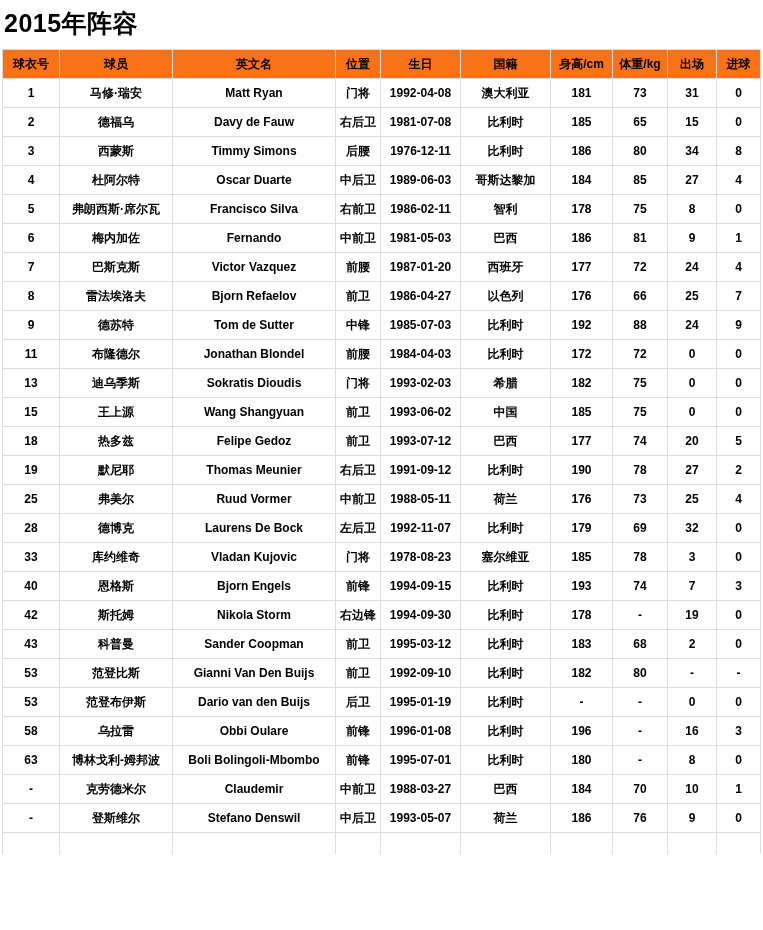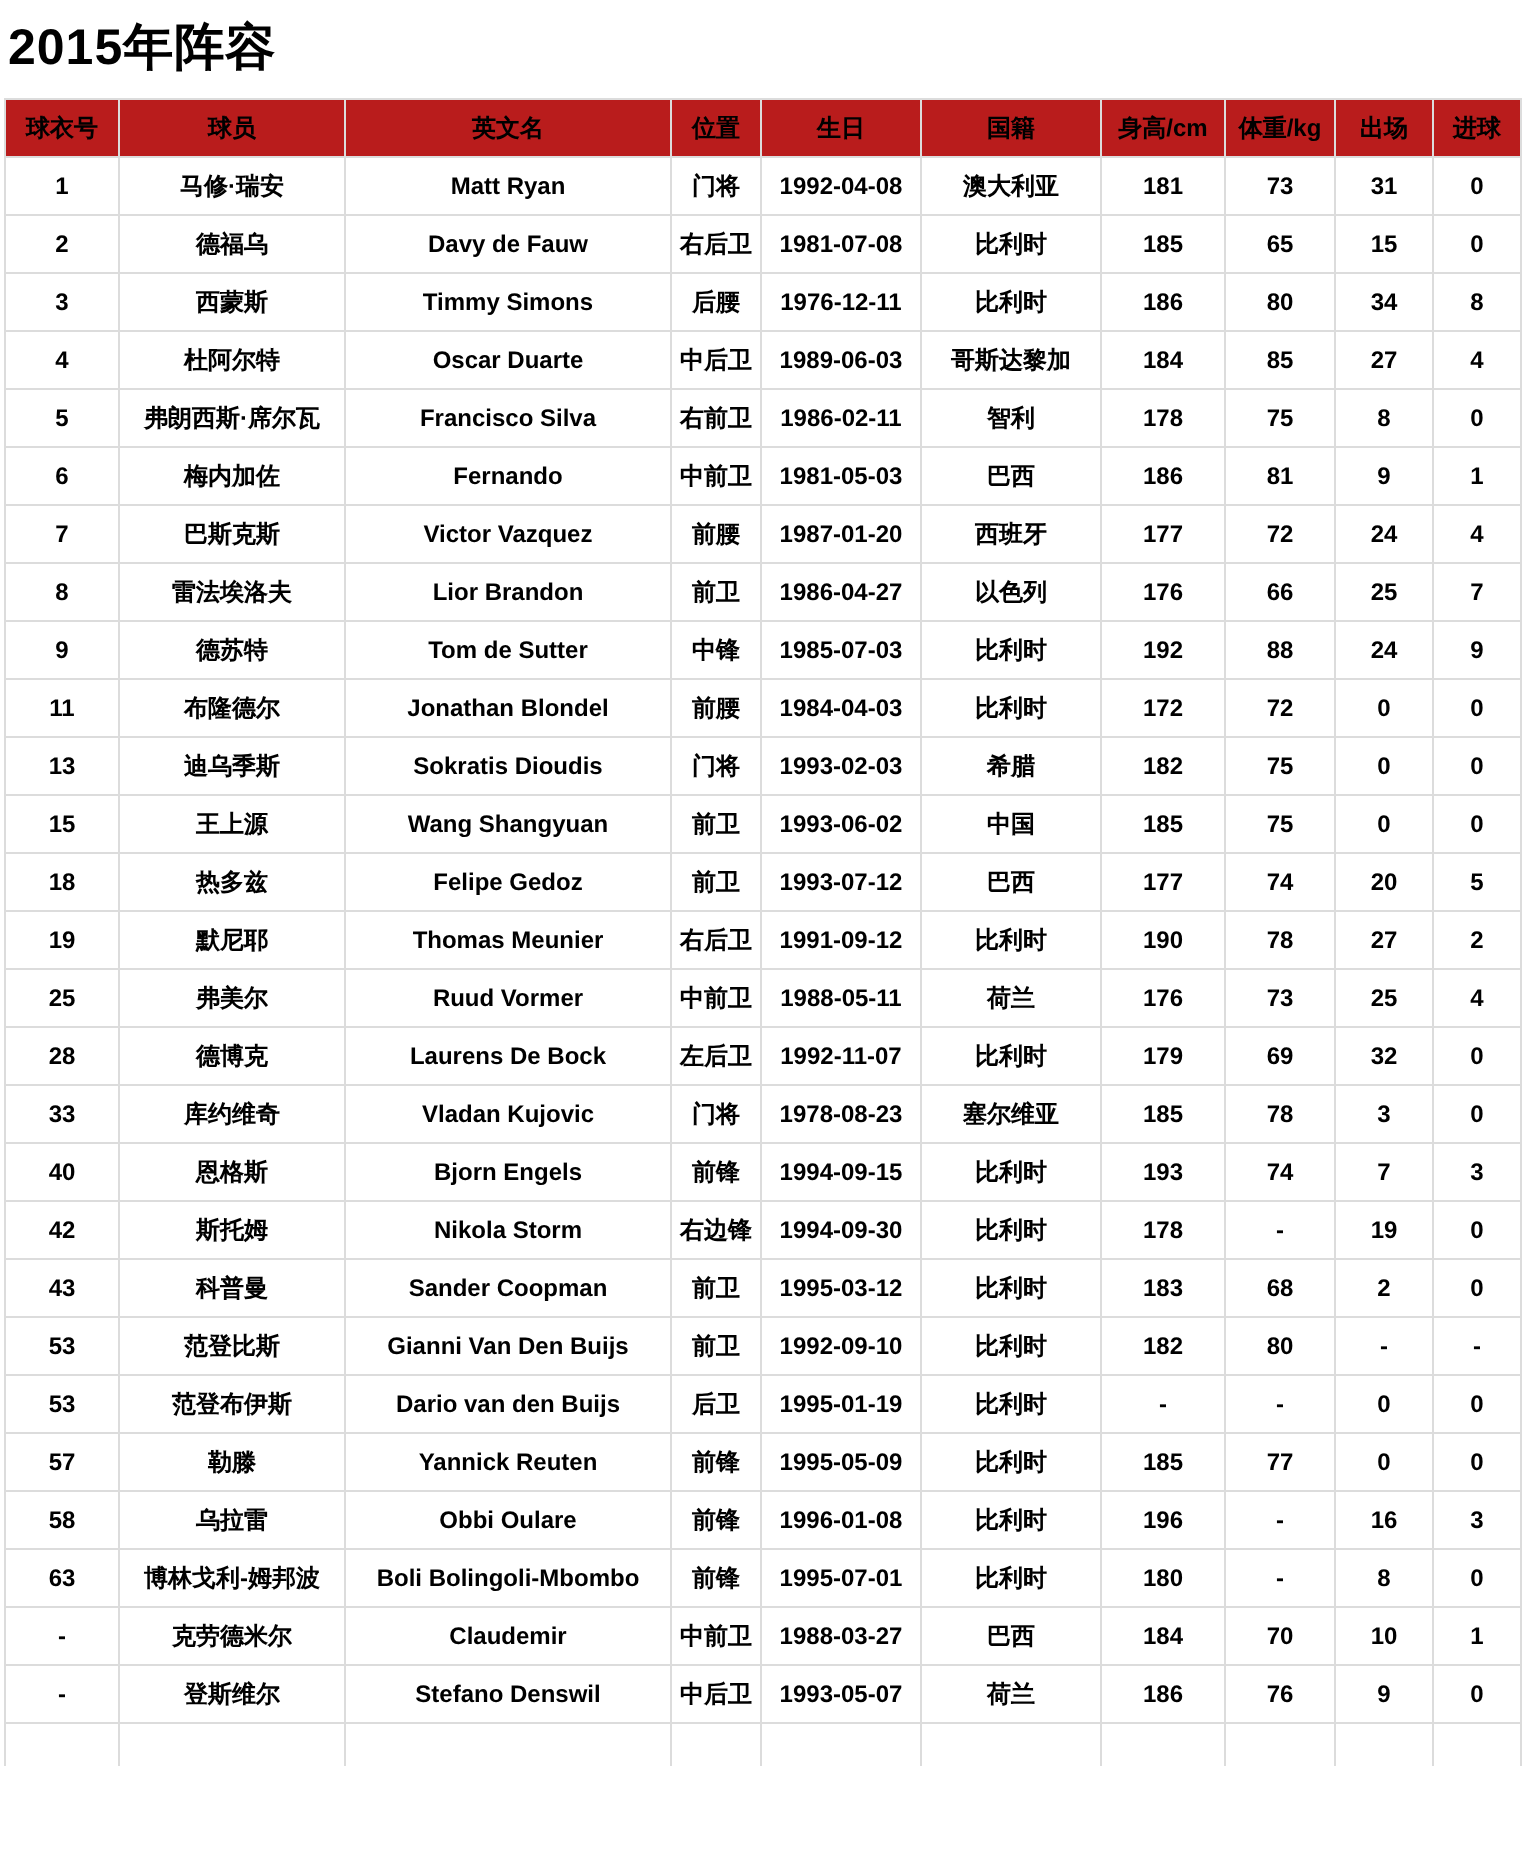--- a/index.html
+++ b/index.html
@@ -30,21 +30,21 @@
     vertical-align: middle;
     font-size: 12px;
     font-weight: bold;
     color: #000000;
     padding: 0 2px;
     height: 28px;
     overflow: hidden;
     white-space: nowrap;
   }
   table.squad th {
-    background: #b91c1c;
+    background: #f97316;
     height: 28px;
   }
   table.squad tr.partial-row td {
     height: 21px;
     border-bottom: none;
   }
 </style>
 </head>
 <body>
 
@@ -158,21 +158,21 @@
         <td>1987-01-20</td>
         <td>西班牙</td>
         <td>177</td>
         <td>72</td>
         <td>24</td>
         <td>4</td>
       </tr>
       <tr>
         <td>8</td>
         <td>雷法埃洛夫</td>
-        <td>Lior Brandon</td>
+        <td>Bjorn Refaelov</td>
         <td>前卫</td>
         <td>1986-04-27</td>
         <td>以色列</td>
         <td>176</td>
         <td>66</td>
         <td>25</td>
         <td>7</td>
       </tr>
       <tr>
         <td>9</td>
@@ -336,32 +336,20 @@
         <td>Dario van den Buijs</td>
         <td>后卫</td>
         <td>1995-01-19</td>
         <td>比利时</td>
         <td>-</td>
         <td>-</td>
         <td>0</td>
         <td>0</td>
       </tr>
       <tr>
-        <td>57</td>
-        <td>勒滕</td>
-        <td>Yannick Reuten</td>
-        <td>前锋</td>
-        <td>1995-05-09</td>
-        <td>比利时</td>
-        <td>185</td>
-        <td>77</td>
-        <td>0</td>
-        <td>0</td>
-      </tr>
-      <tr>
         <td>58</td>
         <td>乌拉雷</td>
         <td>Obbi Oulare</td>
         <td>前锋</td>
         <td>1996-01-08</td>
         <td>比利时</td>
         <td>196</td>
         <td>-</td>
         <td>16</td>
         <td>3</td>

